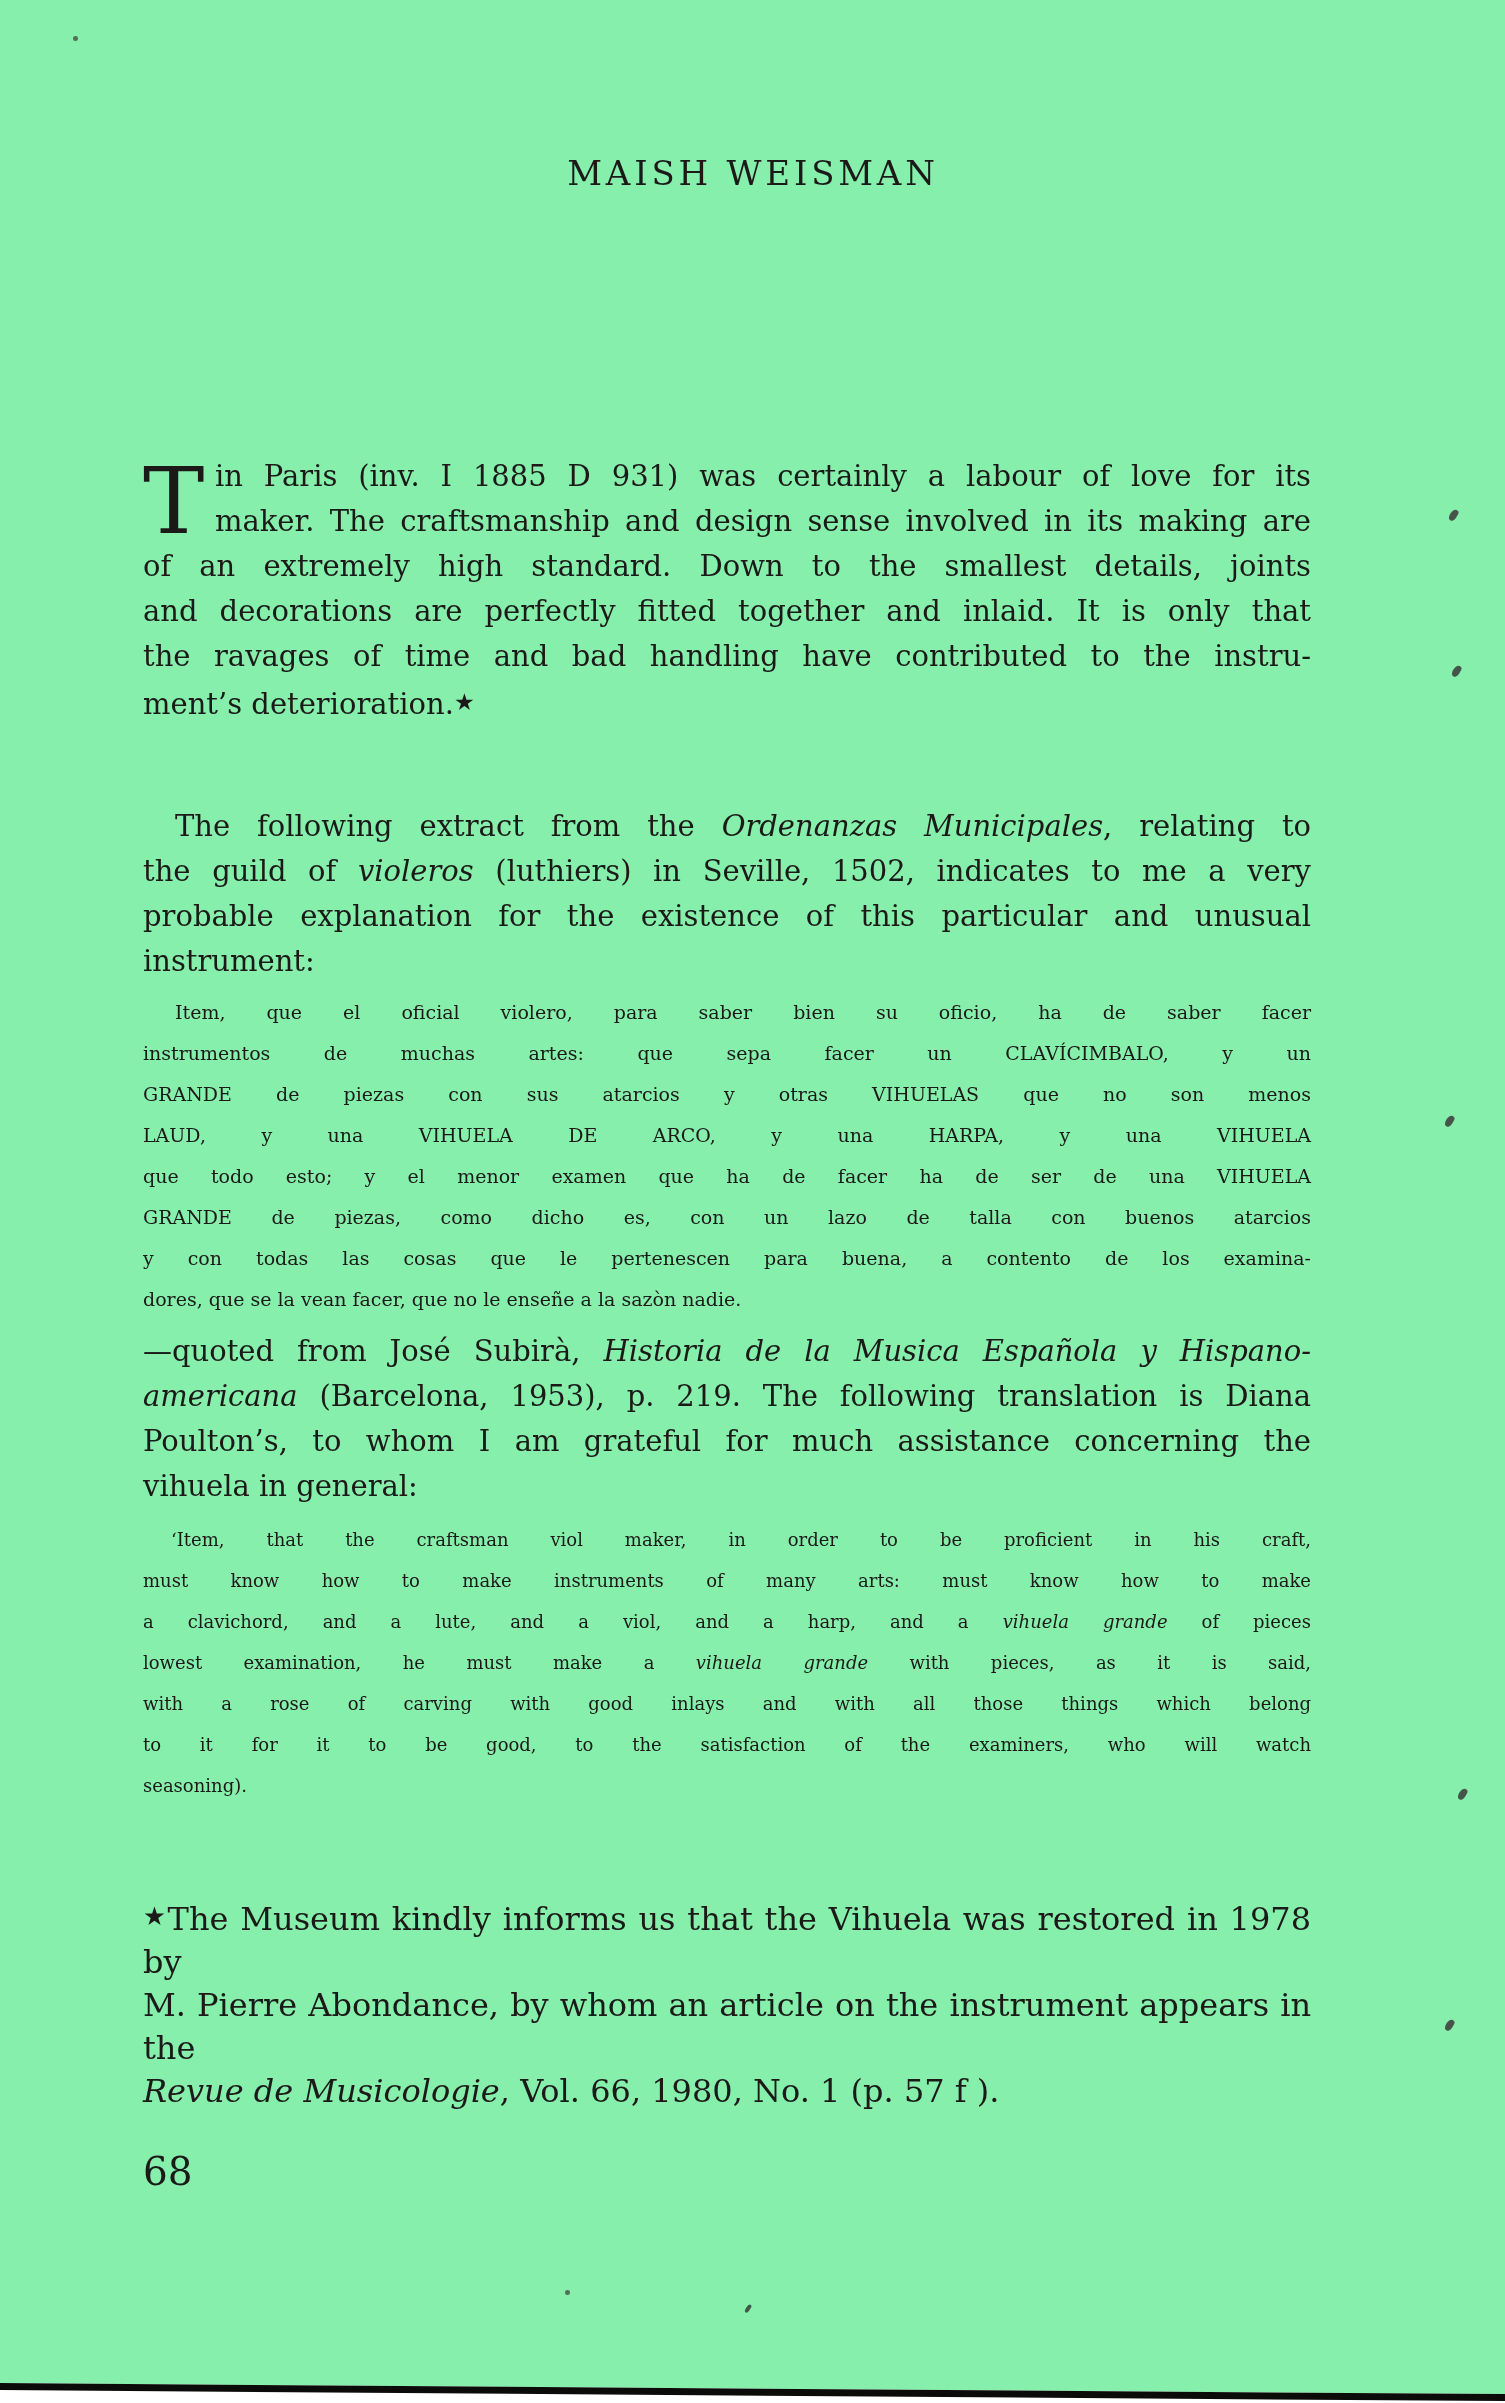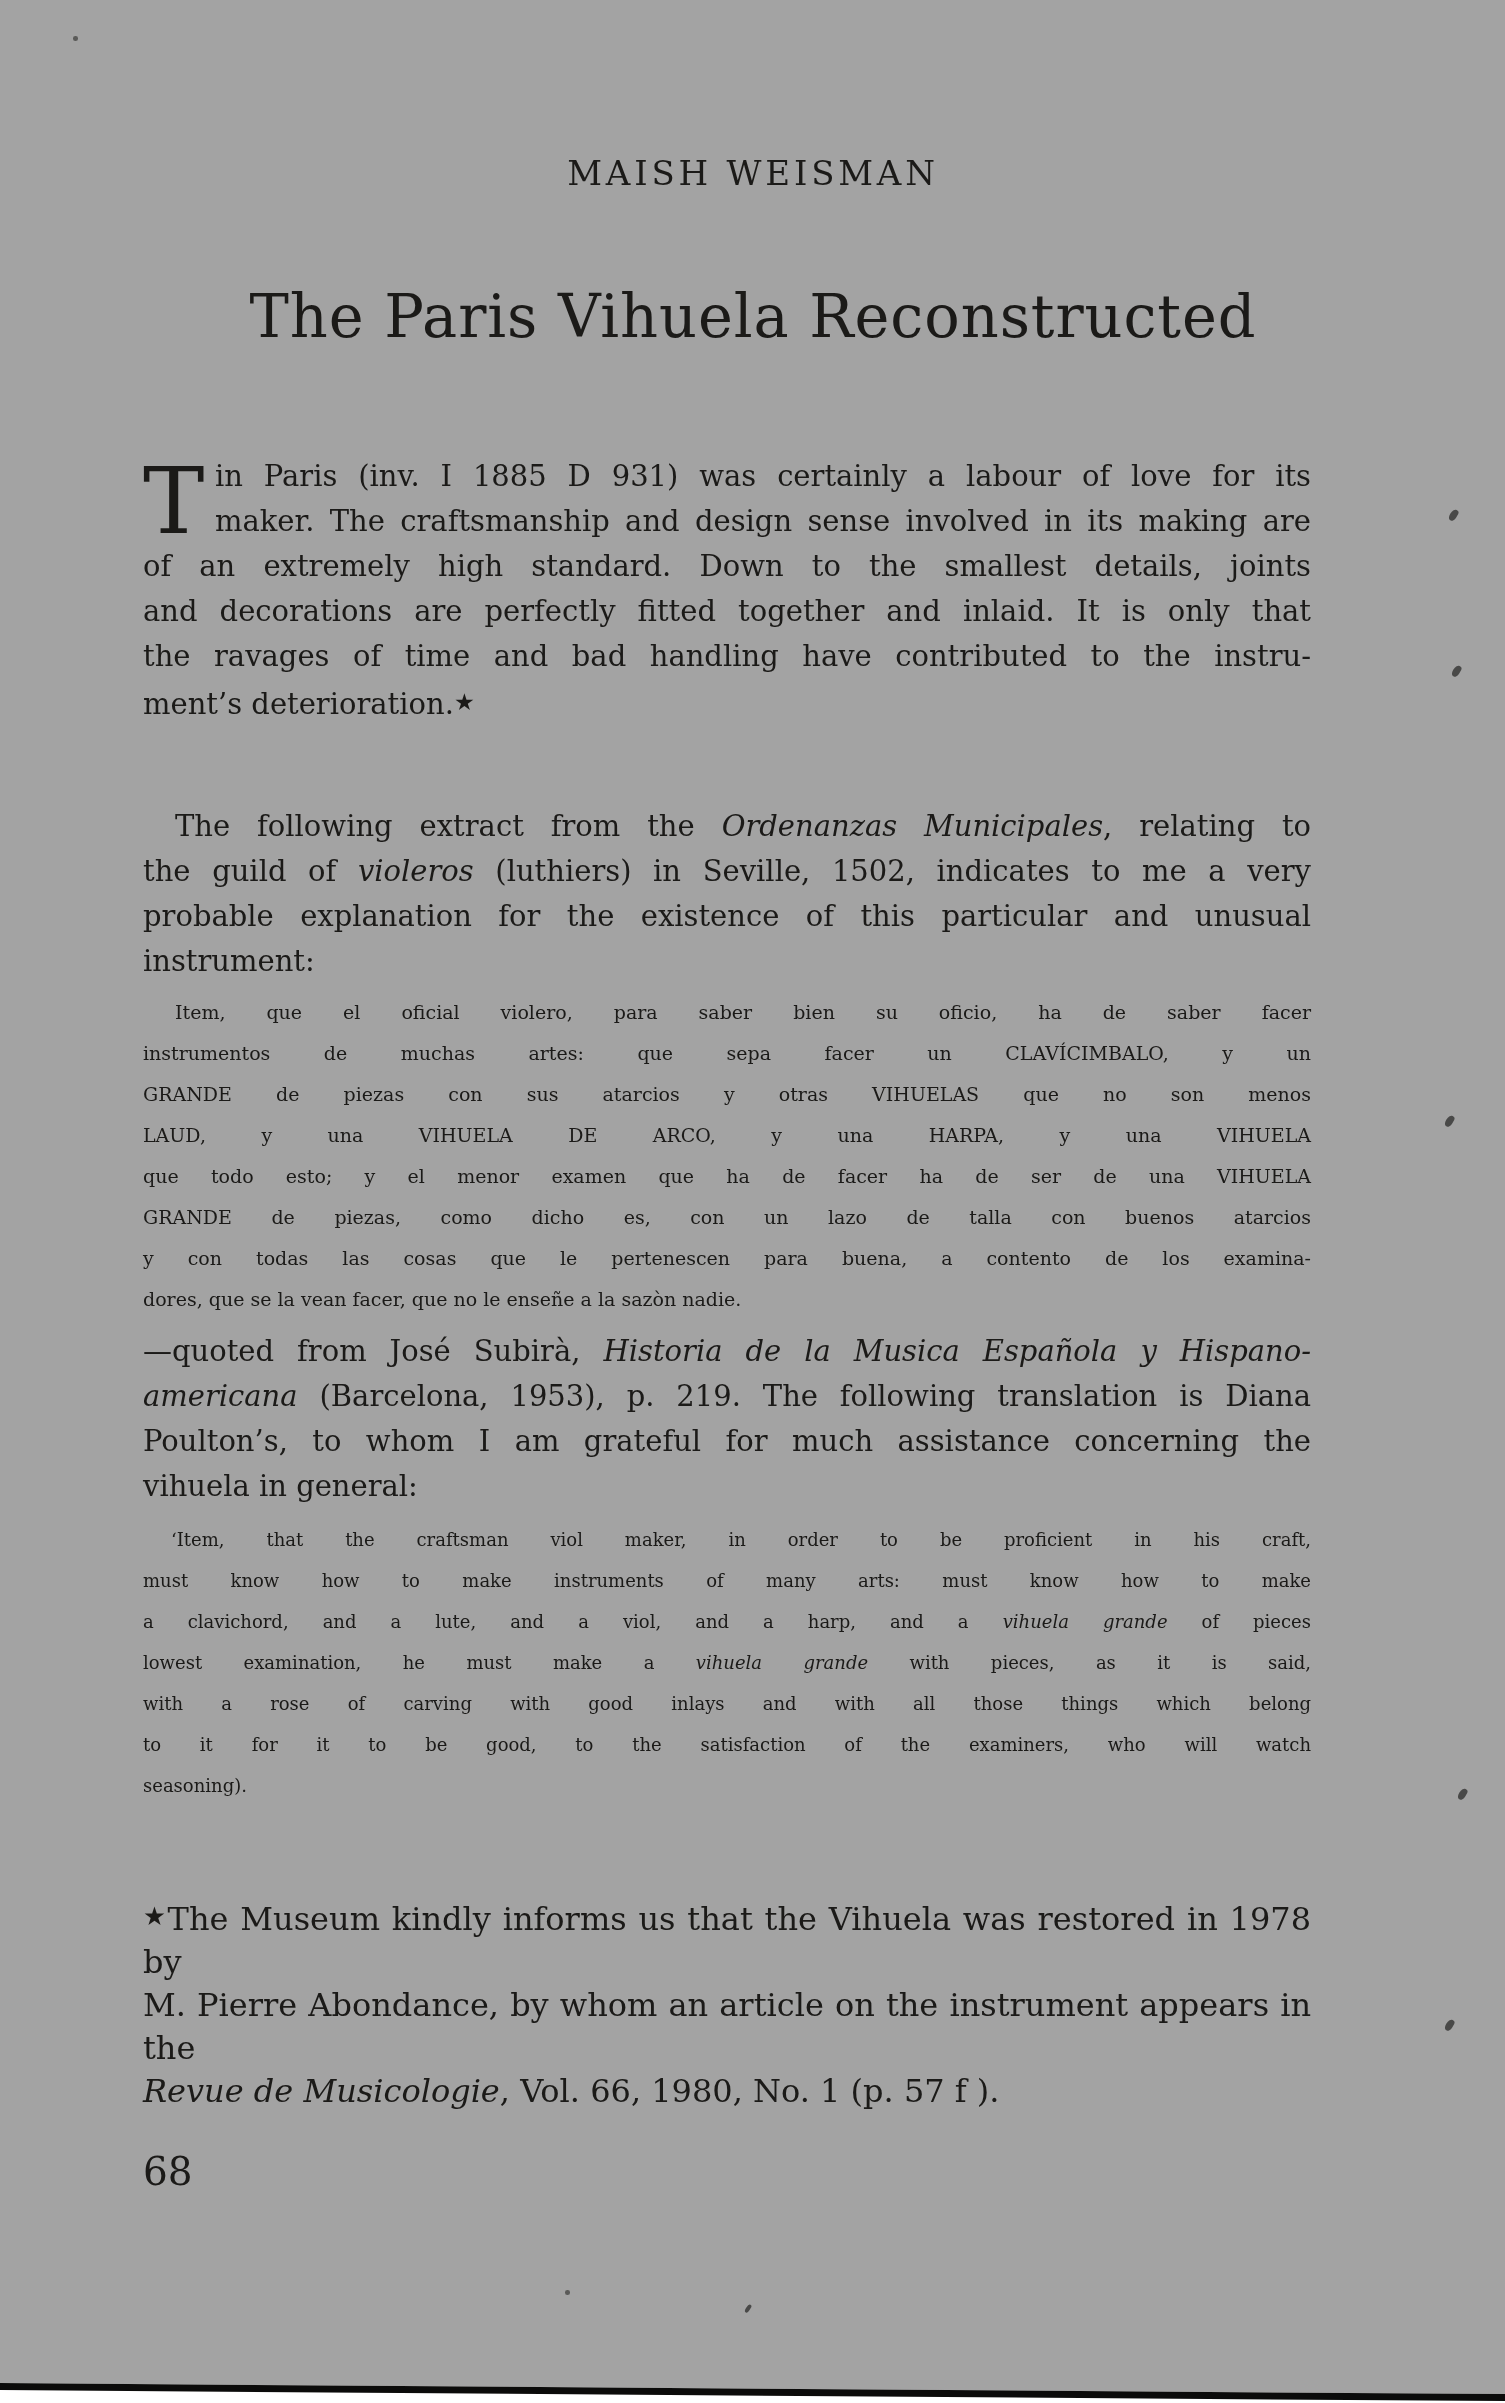--- a/index.html
+++ b/index.html
@@ -1,19 +1,19 @@
 <!DOCTYPE html>
 <html style="font-size:15px"><head>
 <meta charset="utf-8">
 <style>
   html,body{margin:0;padding:0;background:#e8e8e4;}
   .page{
     position:relative;
     width:1506px;height:2404px;
-    background:#a3a3a3;
+    background:#86efac;
     color:#1b1a18;
     font-family:"DejaVu Serif","Liberation Serif",serif;
     overflow:hidden;
     text-decoration:underline;
   }
   .running-head{
     position:absolute;top:153px;left:0;width:100%;
     text-align:center;font-size:34px;letter-spacing:3.8px;
   }
   .title{
@@ -54,21 +54,20 @@
     border-top:7.5px solid #0b0b0a;border-left:7.5px solid #0b0b0a;
     transform:rotate(0.42deg);transform-origin:left top;
     background:#ffffff;
   }
 </style>
 </head>
 <body>
 
 <div class="page" data-name="page">
   <div class="running-head" data-name="running-head">MAISH WEISMAN</div>
-  <h1 class="title" data-name="page-title">The Paris Vihuela Reconstructed</h1>
   <div class="content" data-name="content">
       <div class="para" data-name="paragraph-intro">
         <span class="dropcap" data-name="dropcap-letter">T</span>
         <div class="line" data-name="text-line"><span>in Paris (inv. I 1885 D 931) was certainly a labour of love for its</span></div>
         <div class="line" data-name="text-line"><span>maker. The craftsmanship and design sense involved in its making are</span></div>
         <div class="line" data-name="text-line"><span>of an extremely high standard. Down to the smallest details, joints</span></div>
         <div class="line" data-name="text-line"><span>and decorations are perfectly fitted together and inlaid. It is only that</span></div>
         <div class="line" data-name="text-line"><span>the ravages of time and bad handling have contributed to the instru-</span></div>
         <div class="line last" data-name="text-line"><span>ment’s deterioration.</span><span class="star">★</span></div>
       </div>

